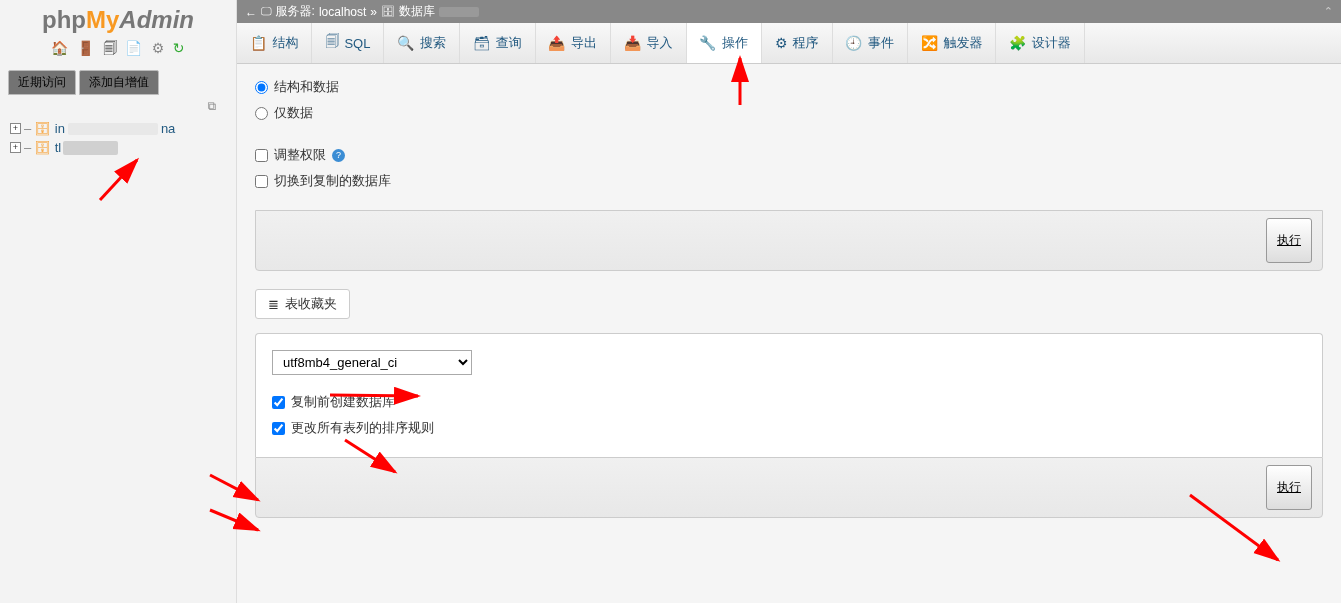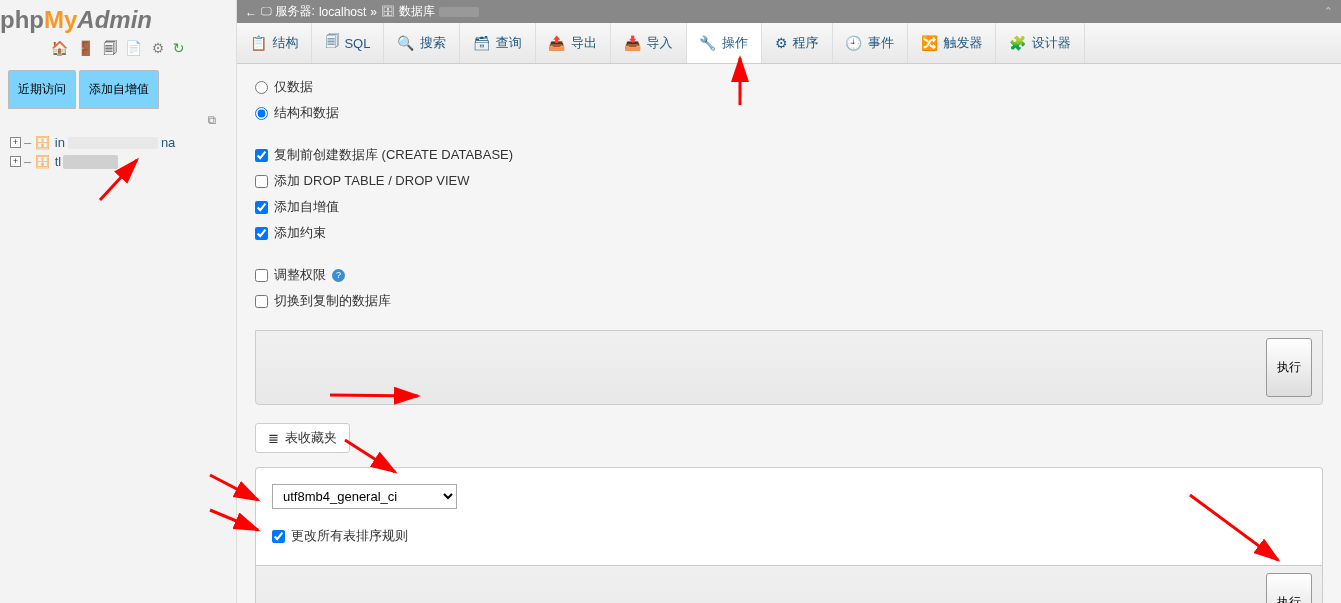--- a/index.html
+++ b/index.html
@@ -1,45 +1,45 @@
 <!DOCTYPE html>
 <html><head>
 <meta charset="utf-8">
 <style>
 * { margin: 0; padding: 0; box-sizing: border-box; font-family: "Microsoft YaHei", sans-serif; }
 body { background: #fff; width: 1341px; height: 603px; overflow: hidden; position: relative; }
 .sidebar { position: absolute; left: 0; top: 0; width: 237px; height: 603px; background: #f3f3f3; border-right: 1px solid #ddd; }
-.logo { padding: 6px 0 2px; font-size: 24px; font-weight: bold; font-family: Arial; }
+.logo { text-align: center; padding: 6px 0 2px; font-size: 24px; font-weight: bold; font-family: Arial; }
 .logo .php { color: #777; } .logo .my { color: #f89922; } .logo .admin { color: #777; font-style: italic; }
 .icon-row { text-align: center; padding: 2px 0 4px; }
 .icon-row span { display: inline-block; margin: 0 2px; font-size: 14px; cursor: pointer; }
 .tabs { display: flex; margin: 4px 8px 0; }
-.tabs .tab { background: #7dd3fc; border: 1px solid #bbb; padding: 10px 9px; font-size: 12px; cursor: pointer; border-radius: 2px 2px 0 0; margin-right: 3px; }
+.tabs .tab { background: #737373; border: 1px solid #bbb; padding: 3px 9px; font-size: 12px; cursor: pointer; border-radius: 2px 2px 0 0; margin-right: 3px; }
 .link-icon { text-align: right; padding: 4px 20px 0; color: #888; font-size: 12px; }
 .db-list { padding: 6px 4px; }
 .db-item { display: flex; align-items: center; padding: 2px 6px; font-size: 13px; color: #235a81; cursor: pointer; border-radius: 3px; }
 .plus { display: inline-block; width: 11px; height: 11px; border: 1px solid #888; font-size: 9px; line-height: 9px; text-align: center; color: #333; margin-right: 3px; background: #fff; }
 .db-icon { color: #f89922; margin-right: 4px; font-size: 13px; }
 .main { position: absolute; left: 237px; top: 0; right: 0; bottom: 0; background: #f5f5f5; }
 .breadcrumb { background: #888; color: #fff; font-size: 12px; padding: 3px 8px; display: flex; align-items: center; justify-content: space-between; }
 .breadcrumb .left { display: flex; align-items: center; gap: 4px; }
 .breadcrumb a { color: #fff; }
 .bc-icon { font-size: 11px; }
 .toolbar { display: flex; background: linear-gradient(#f8f8f8,#e8e8e8); border-bottom: 1px solid #ccc; }
 .toolbar .tbtn { display: flex; align-items: center; gap: 5px; padding: 8px 13px; font-size: 13px; color: #235a81; cursor: pointer; border-right: 1px solid #ddd; }
 .toolbar .tbtn.active { background: #fff; }
 .ticon { font-size: 14px; }
 .content { padding: 10px 18px; font-size: 13px; color: #333; }
 .radio-group label, .check-group label { display: flex; align-items: center; gap: 6px; padding: 4px 0; }
 .radio-group, .check-group { margin-bottom: 16px; }
 .panel-footer { background: linear-gradient(#f0f0f0,#e8e8e8); border: 1px solid #ccc; border-radius: 0 0 4px 4px; padding: 7px 10px; text-align: right; margin-top: 8px; }
-.btn { background: linear-gradient(#fff,#ddd); border: 1px solid #999; padding: 20px 10px; font-size: 12px; border-radius: 3px; cursor: pointer; }
+.btn { background: linear-gradient(#fff,#ddd); border: 1px solid #999; padding: 13px 10px; font-size: 12px; border-radius: 3px; cursor: pointer; text-decoration: underline; }
 .panel2 { margin-top: 18px; }
 .legend { display: inline-flex; align-items: center; background: #fff; border: 1px solid #ccc; padding: 5px 12px; font-size: 13px; gap: 6px; border-radius: 3px; margin-bottom: 14px; }
-.select { padding: 3px 6px; font-size: 13px; border: 1px solid #aaa; width: 185px; margin-bottom: 14px; background:#fff; }
+.select { padding: 3px 6px; font-size: 13px; border: 1px solid #aaa; width: 200px; margin-bottom: 14px; background:#fff; }
 .help-icon { display: inline-block; width: 13px; height: 13px; border-radius: 50%; background: #3b8dd4; color: #fff; font-size: 9px; line-height: 13px; text-align: center; }
 .arrow { position: absolute; pointer-events: none; }
 .redaction { display: inline-block; background: #e8e8e8; height: 12px; vertical-align: middle; border-radius: 2px; }
 .panel-body { background: #fff; border: 1px solid #ccc; border-bottom: none; padding: 16px; border-radius: 4px 4px 0 0; }
 .collapse-caret { color:#ccc; font-size:11px; }
 </style>
 </head>
 <body>
 
 <div class="sidebar">
@@ -134,44 +134,26 @@
         <span>触发器</span>
       </div>
       <div class="tbtn">
         <span class="ticon">🧩</span>
         <span>设计器</span>
       </div>
     </div>
   <div class="content">
     <div class="radio-group">
       <label>
+          <input type="radio" name="r" checked="" style="">
+          <span>结构和数据</span>
+        </label>
+      <label>
           <input type="radio" name="r" style="">
           <span>仅数据</span>
-        </label>
-      <label>
-          <input type="radio" name="r" checked="" style="">
-          <span>结构和数据</span>
-        </label>
-    </div>
-    <div class="check-group">
-      <label>
-          <input type="checkbox" checked="" style="">
-          <span>复制前创建数据库 (CREATE DATABASE)</span>
-        </label>
-      <label>
-          <input type="checkbox" style="">
-          <span>添加 DROP TABLE / DROP VIEW</span>
-        </label>
-      <label>
-          <input type="checkbox" checked="" style="">
-          <span>添加自增值</span>
-        </label>
-      <label>
-          <input type="checkbox" checked="" style="">
-          <span>添加约束</span>
         </label>
     </div>
     <div class="check-group">
       <label>
           <input type="checkbox" style="">
           <span>调整权限</span> 
           <span class="help-icon">?</span>
         </label>
       <label>
           <input type="checkbox" style="">
@@ -187,21 +169,25 @@
         <span>≣</span>
         <span>表收藏夹</span>
       </div>
       <div class="panel-body">
         <select class="select">
           <option>utf8mb4_general_ci</option>
         </select>
         <div class="check-group" style="margin-bottom:0">
           <label>
               <input type="checkbox" checked="" style="">
-              <span>更改所有表排序规则</span>
+              <span>复制前创建数据库</span>
+            </label>
+          <label>
+              <input type="checkbox" checked="" style="">
+              <span>更改所有表列的排序规则</span>
             </label>
         </div>
       </div>
       <div class="panel-footer" style="margin-top:0">
         <button class="btn">执行</button>
       </div>
     </div>
   </div>
 </div>
 

